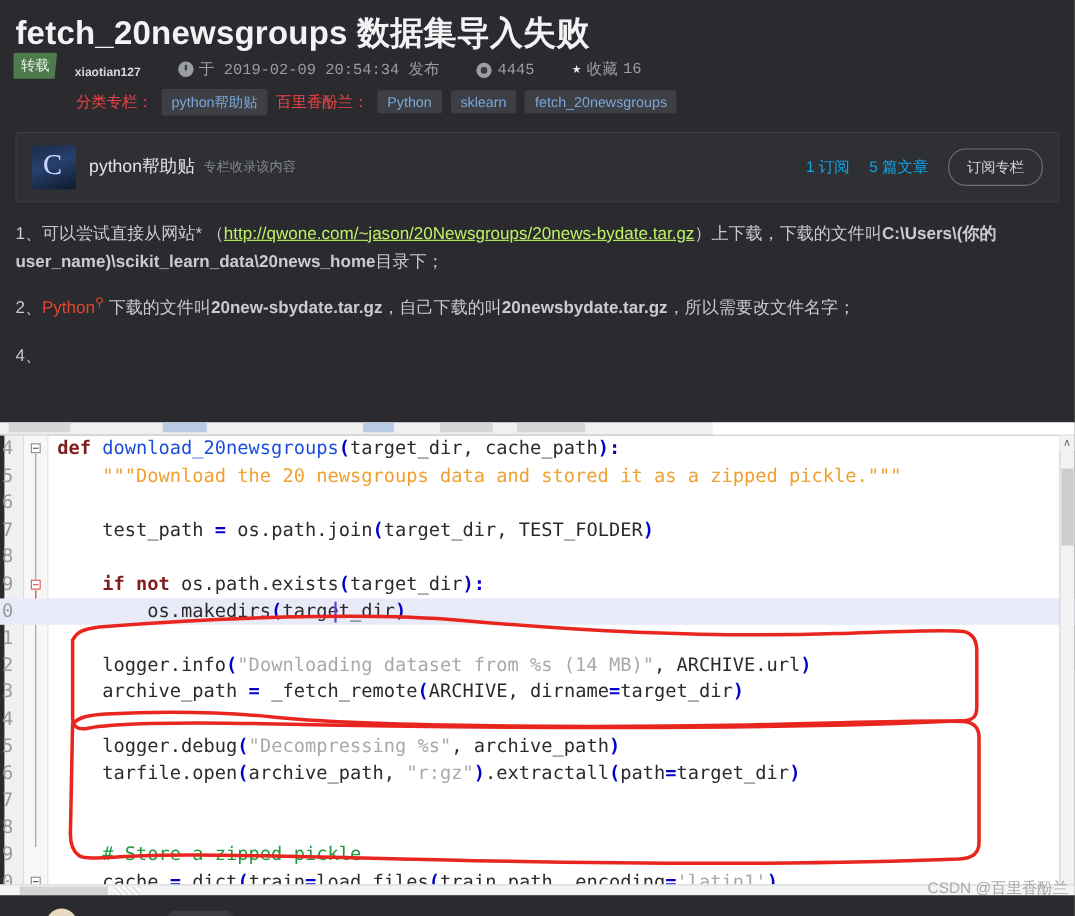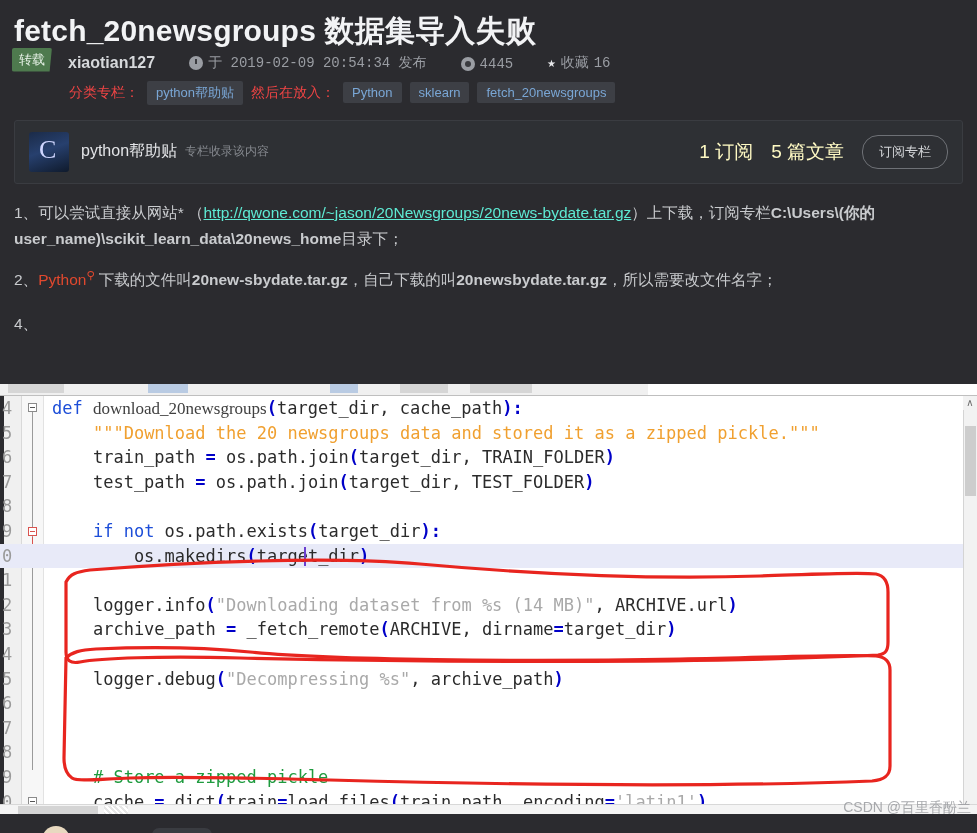--- a/index.html
+++ b/index.html
@@ -26,21 +26,21 @@
     font-size: 14px; color:#9a9da3;
     height: 22px;
   }
   .repost-badge {
     background:#4e7a4e; color:#e8f3e8; font-size:13px;
     padding:3px 7px 3px 7px; border-radius:2px;
     position: relative; left:-2px;
     clip-path: polygon(0 0, 100% 0, 94% 100%, 0% 100%);
     font-weight: normal;
   }
-  .author { color:#d6d8db; font-size:16px; font-weight:bold; margin-left:4px; }
+  .author { color:#d6d8db; font-size:11px; font-weight:bold; margin-left:4px; }
   .meta-item { display:flex; align-items:center; gap:5px; color:#9a9da3; font-size:14px;font-family:Liberation Mono, monospace; }
   .meta-sep { width: 14px; }
   .ic { display:inline-block; width:14px; height:14px; position:relative; }
   .ic-clock { border-radius:50%; background:#9a9da3; }
   .ic-clock::after{ content:""; position:absolute; left:6px; top:3px; width:2px;height:5px;background:#3a3b3f; }
   .ic-eye { border-radius:50%; background:#9a9da3; }
   .ic-eye::after{ content:""; position:absolute; left:4px; top:4px; width:6px;height:6px;border-radius:50%;background:#3a3b3f; }
   .ic-star { color:#e6e7ea; font-size:14px; line-height:14px; }
 
   .tags-row {
@@ -66,34 +66,34 @@
     background: linear-gradient(160deg,#1b2b48 0%, #27406e 45%, #0f1a2c 100%);
     position:relative; overflow:hidden;
   }
   .col-logo::after{
     content:"C"; position:absolute; left:10px; top:3px;
     font-size:26px; color:#cfd6ff; font-family:"Liberation Serif", serif;
   }
   .col-name { color:#e3e4e7; font-size:16px; margin-left:12px; }
   .col-sub  { color:#85888e; font-size:12px; margin-left:8px; }
   .col-spacer { flex:1; }
-  .col-stat { color:#fef9c3; font-size:19px; margin-right:18px; }
+  .col-stat { color:#0ea5e9; font-size:14px; margin-right:18px; }
   .col-btn {
     border:1px solid #6e7176; color:#d5d7da; background:transparent;
     border-radius:16px; padding:7px 16px; font-size:13px; cursor:pointer;
   }
 
   
   .body { padding: 16px 14px 0 14px; }
   .para {
     font-size:15.5px; color:#c9cbce; line-height:1.72;
     margin: 0 0 13px 0; font-weight:bold;
   }
   .para .plain { font-weight:normal; }
-  .lnk { color:#5eead4; font-weight:normal; }
+  .lnk { color:#bef264; font-weight:normal; }
   .red { color:#e0482e; font-weight:normal; }
   .mag {
     font-size:11px; vertical-align: super; color:#e0482e;
   }
   .para.p4 { margin-top: 17px; margin-bottom: 0; }
 
   
   .editor {
     position:absolute; left:0; top:384px; width:977px; height:430px;
     background:#ffffff; overflow:hidden;
@@ -150,22 +150,22 @@
     position:absolute; left:-4px; top:0; width:22px; text-align:center;
     color:#9a9a9a; font-size:17px;
     font-family:"DejaVu Sans Mono","Liberation Mono",monospace;
   }
   .ltxt { position:absolute; left:52px; top:0; }
   .ln.hl { background:#e8eaf8; }
   .ln.hl .ltxt::after{
     content:""; position:absolute; left:252px; top:3px; width:1.5px; height:19px;
     background:#6a3fd0;
   }
-  .kw { color:#1d4ed8; font-weight:normal; }
-  .fn { color:#404040;font-family:Liberation Serif, serif; }
+  .kw { color:#7f1d1d; font-weight:bold; }
+  .fn { color:#1d4ed8; }
   .str { color:#f0a030; }
   .str2 { color:#a9a9a9; }
   .paren { color:#0000c8; font-weight:bold; }
   .cmt { color:#1f9b3f; }
 
   .scroll-track {
     position:absolute; right:0; top:12px; width:14px; height:418px;
     background:#f2f2f2; border-left:1px solid #d4d4d4;
   }
   .scroll-up {
@@ -232,41 +232,41 @@
       <span class="meta-item">
         <span class="ic-star">★</span>
         <span>收藏</span>
         <span>16</span>
       </span>
     </div>
 
     <div class="tags-row">
       <span class="tag-label">分类专栏：</span>
       <span class="tag">python帮助贴</span>
-      <span class="tag-label">然后在放入：</span>
+      <span class="tag-label">百里香酚兰：</span>
       <span class="tag">Python</span>
       <span class="tag">sklearn</span>
       <span class="tag">fetch_20newsgroups</span>
     </div>
   </div>
 
   <div class="col-card">
     <div class="col-logo"></div>
     <span class="col-name">python帮助贴</span>
     <span class="col-sub">专栏收录该内容</span>
     <span class="col-spacer"></span>
     <span class="col-stat">1 订阅</span>
     <span class="col-stat">5 篇文章</span>
     <button class="col-btn">订阅专栏</button>
   </div>
 
   <div class="body">
 
     <p class="para">
-      <span class="plain">1、</span><span class="plain">可以尝试直接从网站* （</span><a class="lnk" href="#">http://qwone.com/~jason/20Newsgroups/20news-bydate.tar.gz</a><span class="plain">）上下载，订阅专栏</span><span>C:\Users\(你的 user_name)\scikit_learn_data\20news_home</span><span class="plain">目录下；</span>
+      <span class="plain">1、</span><span class="plain">可以尝试直接从网站* （</span><a class="lnk" href="#">http://qwone.com/~jason/20Newsgroups/20news-bydate.tar.gz</a><span class="plain">）上下载，下载的文件叫</span><span>C:\Users\(你的 user_name)\scikit_learn_data\20news_home</span><span class="plain">目录下；</span>
     </p>
 
     <p class="para">
       <span class="plain">2、</span><span class="red">Python</span><span class="mag">⚲</span><span class="plain"> 下载的文件叫</span><span>20new-sbydate.tar.gz</span><span class="plain">，自己下载的叫</span><span>20newsbydate.tar.gz</span><span class="plain">，所以需要改文件名字；</span>
     </p>
 
 
     <p class="para p4">
       <span class="plain">4、</span>
     </p>
@@ -289,31 +289,31 @@
       <div class="fold"></div>
       <div class="fold-line"></div>
       <div class="fold-box" style="top:7px;"></div>
       <div class="fold-box red" style="top:131px;"></div>
       <div class="fold-tail" style="top:141px;height:20px;"></div>
       <div class="fold-box" style="top:401px;"></div>
 
       <div class="lines" id="code-lines">
           <div class="ln"><span class="lnum">4</span><span class="ltxt"><span class="kw">def </span><span class="fn">download_20newsgroups</span><span class="paren">(</span><span>target_dir, cache_path</span><span class="paren">)</span><span class="paren">:</span></span></div>
           <div class="ln"><span class="lnum">5</span><span class="ltxt"><span>    </span><span class="str">"""Download the 20 newsgroups data and stored it as a zipped pickle."""</span></span></div>
-          <div class="ln"><span class="lnum">6</span><span class="ltxt"><span>    train_path </span><span class="paren">=</span><span> os.path.join</span><span class="paren">(</span><span>target_dir, TRAIN_FOLDER</span><span class="paren">)</span></span></div>
+          <div class="ln"><span class="lnum">6</span></div>
           <div class="ln"><span class="lnum">7</span><span class="ltxt"><span>    test_path </span><span class="paren">=</span><span> os.path.join</span><span class="paren">(</span><span>target_dir, TEST_FOLDER</span><span class="paren">)</span></span></div>
           <div class="ln"><span class="lnum">8</span><span class="ltxt"></span></div>
           <div class="ln"><span class="lnum">9</span><span class="ltxt"><span>    </span><span class="kw">if not</span><span> os.path.exists</span><span class="paren">(</span><span>target_dir</span><span class="paren">)</span><span class="paren">:</span></span></div>
           <div class="ln hl"><span class="lnum">0</span><span class="ltxt"><span>        os.makedirs</span><span class="paren">(</span><span>target_dir</span><span class="paren">)</span></span></div>
           <div class="ln"><span class="lnum">1</span><span class="ltxt"></span></div>
           <div class="ln"><span class="lnum">2</span><span class="ltxt"><span>    logger.info</span><span class="paren">(</span><span class="str2">"Downloading dataset from %s (14 MB)"</span><span>, ARCHIVE.url</span><span class="paren">)</span></span></div>
           <div class="ln"><span class="lnum">3</span><span class="ltxt"><span>    archive_path </span><span class="paren">=</span><span> _fetch_remote</span><span class="paren">(</span><span>ARCHIVE, dirname</span><span class="paren">=</span><span>target_dir</span><span class="paren">)</span></span></div>
           <div class="ln"><span class="lnum">4</span><span class="ltxt"></span></div>
           <div class="ln"><span class="lnum">5</span><span class="ltxt"><span>    logger.debug</span><span class="paren">(</span><span class="str2">"Decompressing %s"</span><span>, archive_path</span><span class="paren">)</span></span></div>
-          <div class="ln"><span class="lnum">6</span></div>
+          <div class="ln"><span class="lnum">6</span><span class="ltxt"><span>    tarfile.open</span><span class="paren">(</span><span>archive_path, </span><span class="str2">"r:gz"</span><span class="paren">)</span><span>.extractall</span><span class="paren">(</span><span>path</span><span class="paren">=</span><span>target_dir</span><span class="paren">)</span></span></div>
           <div class="ln"><span class="lnum">7</span></div>
           <div class="ln"><span class="lnum">8</span><span class="ltxt"></span></div>
           <div class="ln"><span class="lnum">9</span><span class="ltxt"><span>    </span><span class="cmt"># Store a zipped pickle</span></span></div>
           <div class="ln"><span class="lnum">0</span><span class="ltxt"><span>    cache </span><span class="paren">=</span><span> dict</span><span class="paren">(</span><span>train</span><span class="paren">=</span><span>load_files</span><span class="paren">(</span><span>train_path, encoding</span><span class="paren">=</span><span class="str2">'latin1'</span><span class="paren">)</span><span>,</span></span></div>
         </div>
 
       <svg class="annot" width="977" height="418" viewBox="0 0 977 418" style="left:0;top:0;">
         <path d="M66,186 C70,178 76,176 90,174 C190,166 330,160 420,168 C520,177 640,184 760,180 C820,178 860,176 876,178 C886,180 888,188 888,196
                  L888,246 C888,254 886,258 878,259 C700,268 430,266 240,262 C160,260 100,262 80,266 C70,268 66,264 66,256 Z" fill="none" stroke="#e8251f" stroke-width="3.2" stroke-linecap="round"></path>
         <path d="M66,262 C72,256 80,254 96,253 C160,250 210,252 250,256 C330,264 520,266 680,263 C780,261 850,258 876,260 C886,261 890,266 890,274

